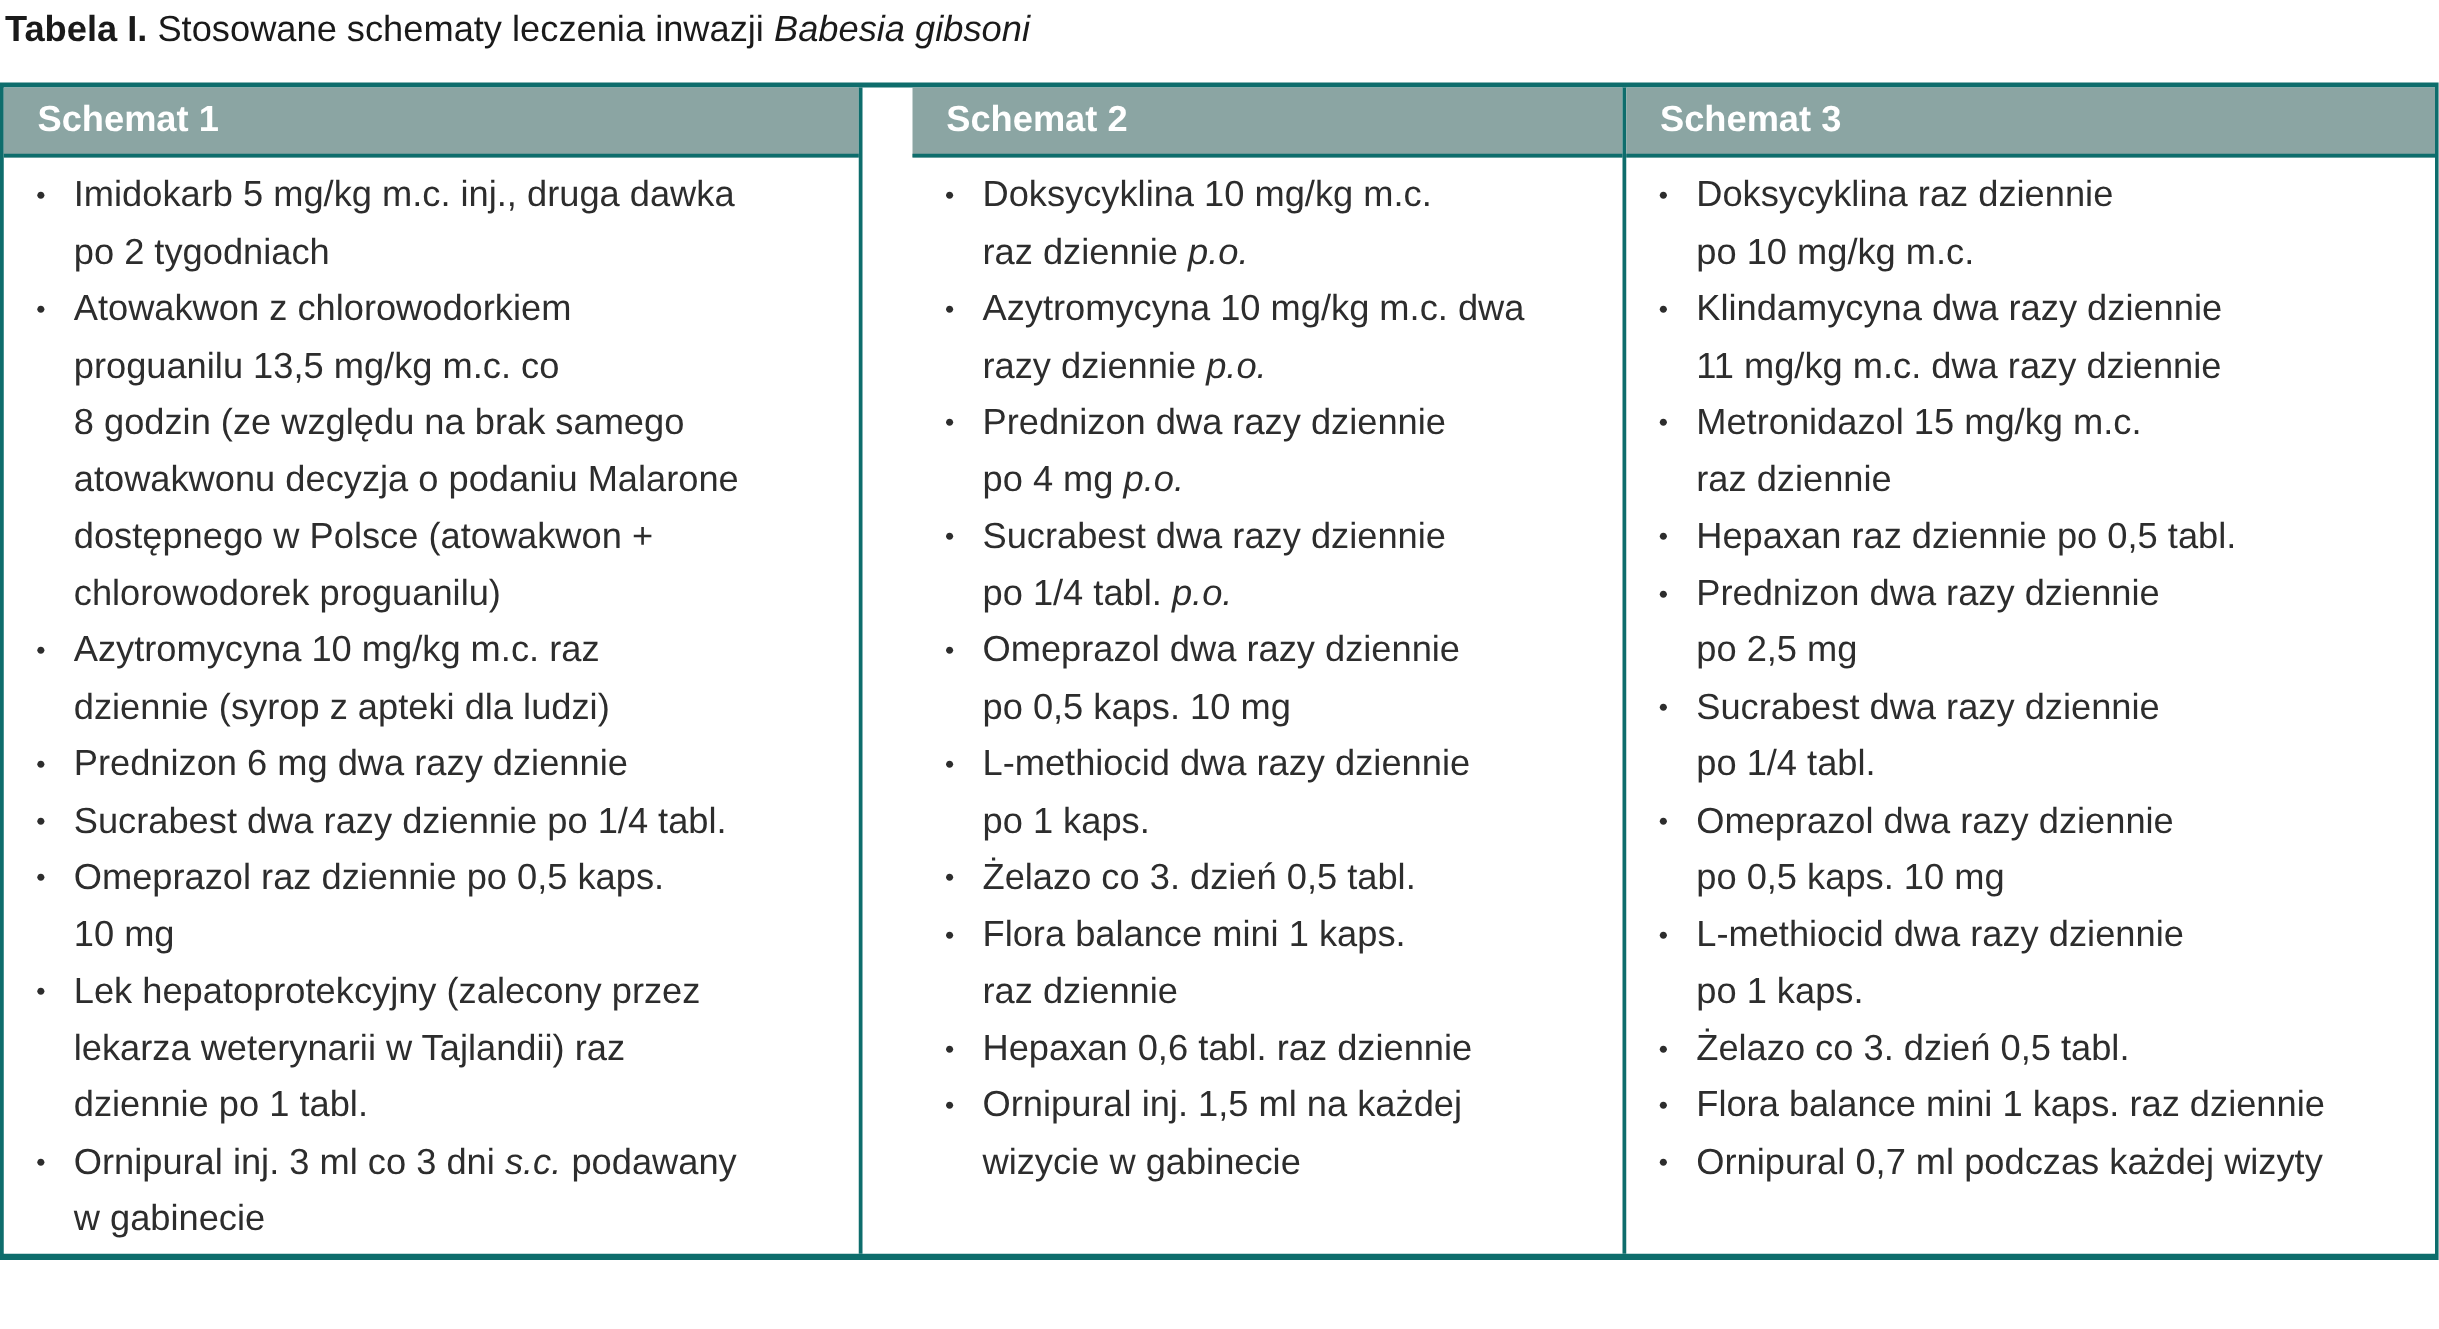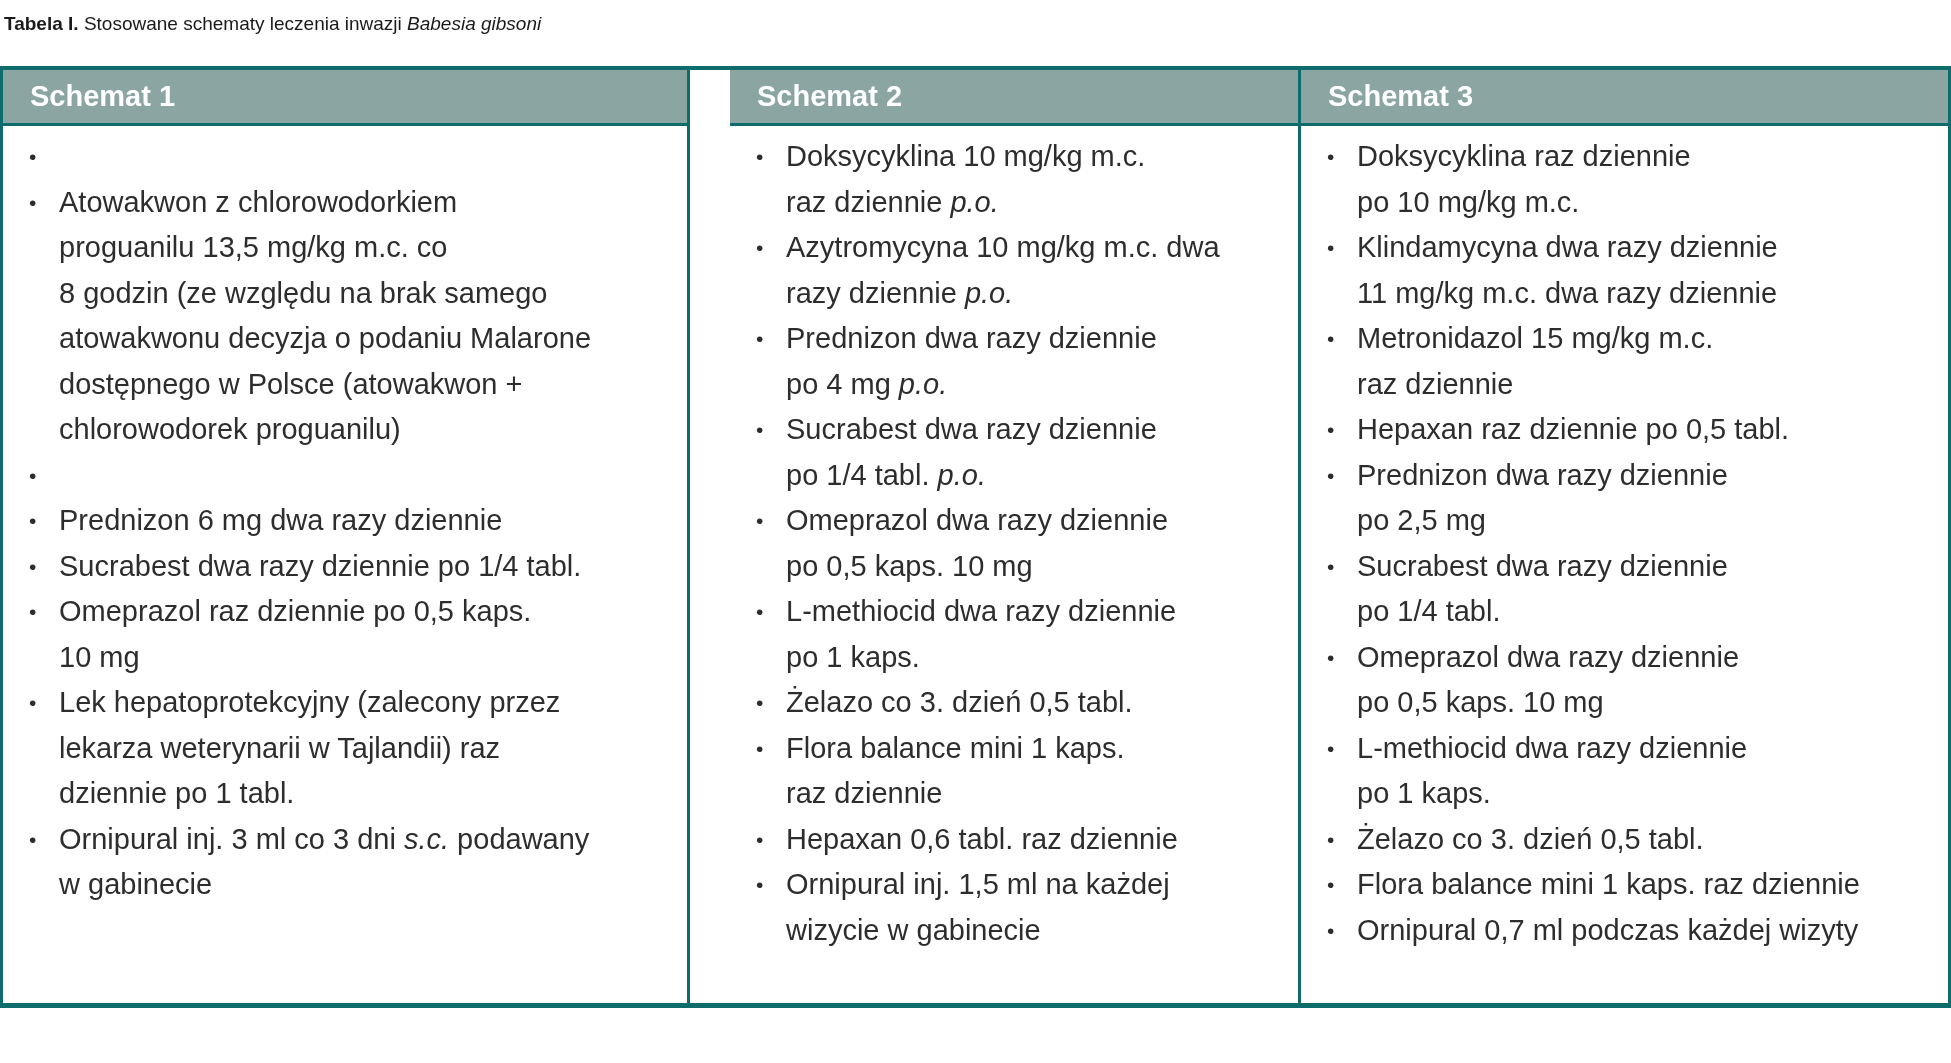--- a/index.html
+++ b/index.html
@@ -11,21 +11,21 @@
   }
   *{margin:0;padding:0;box-sizing:border-box;}
   html,body{background:#FFFFFF;}
   body{
     width:1951px;height:1063px;overflow:hidden;
     font-family:"Liberation Sans",sans-serif;
     color:var(--body-text);
   }
   .title{
     margin:6px 0 0 4px;
-    font-size:19px;line-height:36px;
+    font-size:29px;line-height:36px;
     color:var(--title-text);
   }
   .title .title-bold{font-weight:700;}
   .title .title-italic{font-style:italic;}
   .table{
     margin-top:24px;
     width:1951px;height:942px;
     border:3px solid var(--border);
     border-top-width:4px;
     border-bottom-width:5px;
@@ -69,32 +69,36 @@
 <div class="title">
   <span class="title-bold">Tabela I.</span><span> Stosowane schematy leczenia inwazji </span><span class="title-italic">Babesia gibsoni</span>
 </div>
 
 <div class="table">
   <div class="col col-1">
     <div class="col-header">Schemat 1</div>
     <div class="col-body">
         <div class="item">
           <span class="bullet">•</span>
+          <span class="item-text">Imidokarb 5 mg/kg m.c. inj., druga dawka
+po 2 tygodniach</span>
         </div>
         <div class="item">
           <span class="bullet">•</span>
           <span class="item-text">Atowakwon z chlorowodorkiem
 proguanilu 13,5 mg/kg m.c. co
 8 godzin (ze względu na brak samego
 atowakwonu decyzja o podaniu Malarone
 dostępnego w Polsce (atowakwon +
 chlorowodorek proguanilu)</span>
         </div>
         <div class="item">
           <span class="bullet">•</span>
+          <span class="item-text">Azytromycyna 10 mg/kg m.c. raz
+dziennie (syrop z apteki dla ludzi)</span>
         </div>
         <div class="item">
           <span class="bullet">•</span>
           <span class="item-text">Prednizon 6 mg dwa razy dziennie</span>
         </div>
         <div class="item">
           <span class="bullet">•</span>
           <span class="item-text">Sucrabest dwa razy dziennie po 1/4 tabl.</span>
         </div>
         <div class="item">

